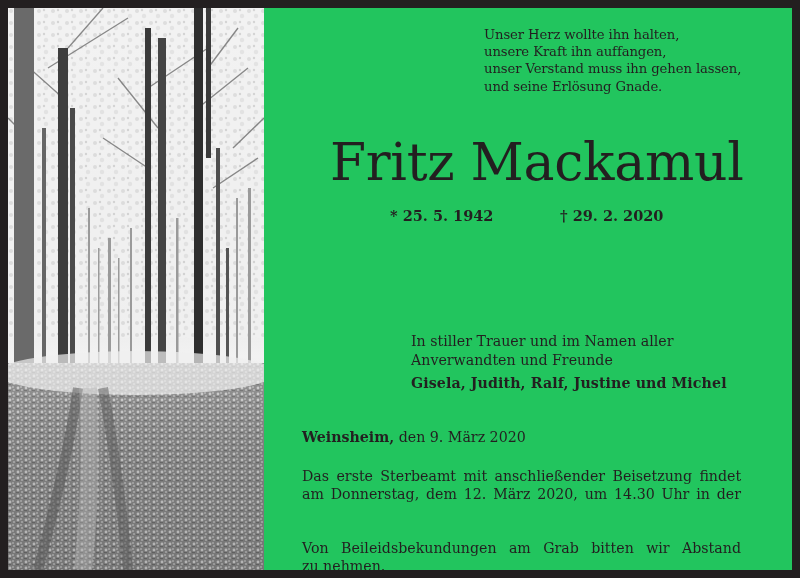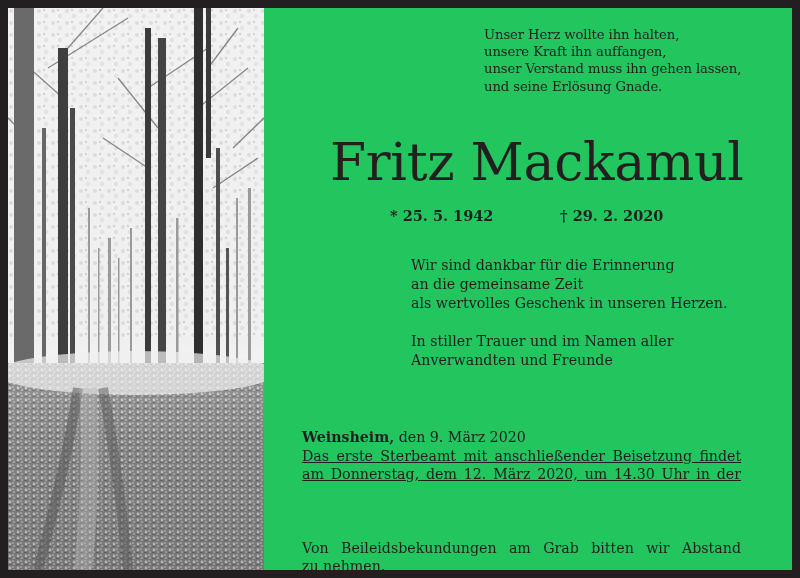--- a/index.html
+++ b/index.html
@@ -56,21 +56,21 @@
     .place-date {
       position: absolute; left: 294px; top: 421px;
       font-size: 14.2px; white-space: nowrap;
     }
     .place-date b { font-weight: bold; }
     .para {
       position: absolute; left: 294px; width: 439px;
       font-size: 14.2px; line-height: 17.5px;
       text-align: justify; text-align-last: left;
     }
-    .para1 { top: 440px; text-decoration: underline; }
+    .para1 { top: 460px; }
     .para2 { top: 506px; margin-top: 26px; }
     .para .l { display: block; text-align: justify; text-align-last: justify; white-space: nowrap; }
     .para .l.last { text-align-last: left; }
   </style>
 </head>
 <body>
 
 <div class="notice">
 
   <div class="photo">
@@ -160,29 +160,25 @@
     <div>und seine Erlösung Gnade.</div>
   </div>
 
   <div class="name">Fritz Mackamul</div>
 
   <div class="dates">
     <span class="born">* 25. 5. 1942</span>
     <span class="died">† 29. 2. 2020</span>
   </div>
 
-  <div class="gratitude">
-    <div>Wir sind dankbar für die Erinnerung</div>
-    <div>an die gemeinsame Zeit</div>
-    <div>als wertvolles Geschenk in unseren Herzen.</div>
-  </div>
 
   <div class="mourning">
     <div>In stiller Trauer und im Namen aller</div>
     <div>Anverwandten und Freunde</div>
+    <div class="mourners">Gisela, Judith, Ralf, Justine und Michel</div>
   </div>
 
   <div class="place-date">
     <b>Weinsheim,</b><span> den 9. März 2020</span>
   </div>
 
   <div class="para para1">
     <span class="l" style="display: block; word-spacing: 2.83333px;">Das erste Sterbeamt mit anschließender Beisetzung findet</span>
     <span class="l" style="display: block; word-spacing: 2.3px;">am Donnerstag, dem 12. März 2020, um 14.30 Uhr in der</span>
   </div>

